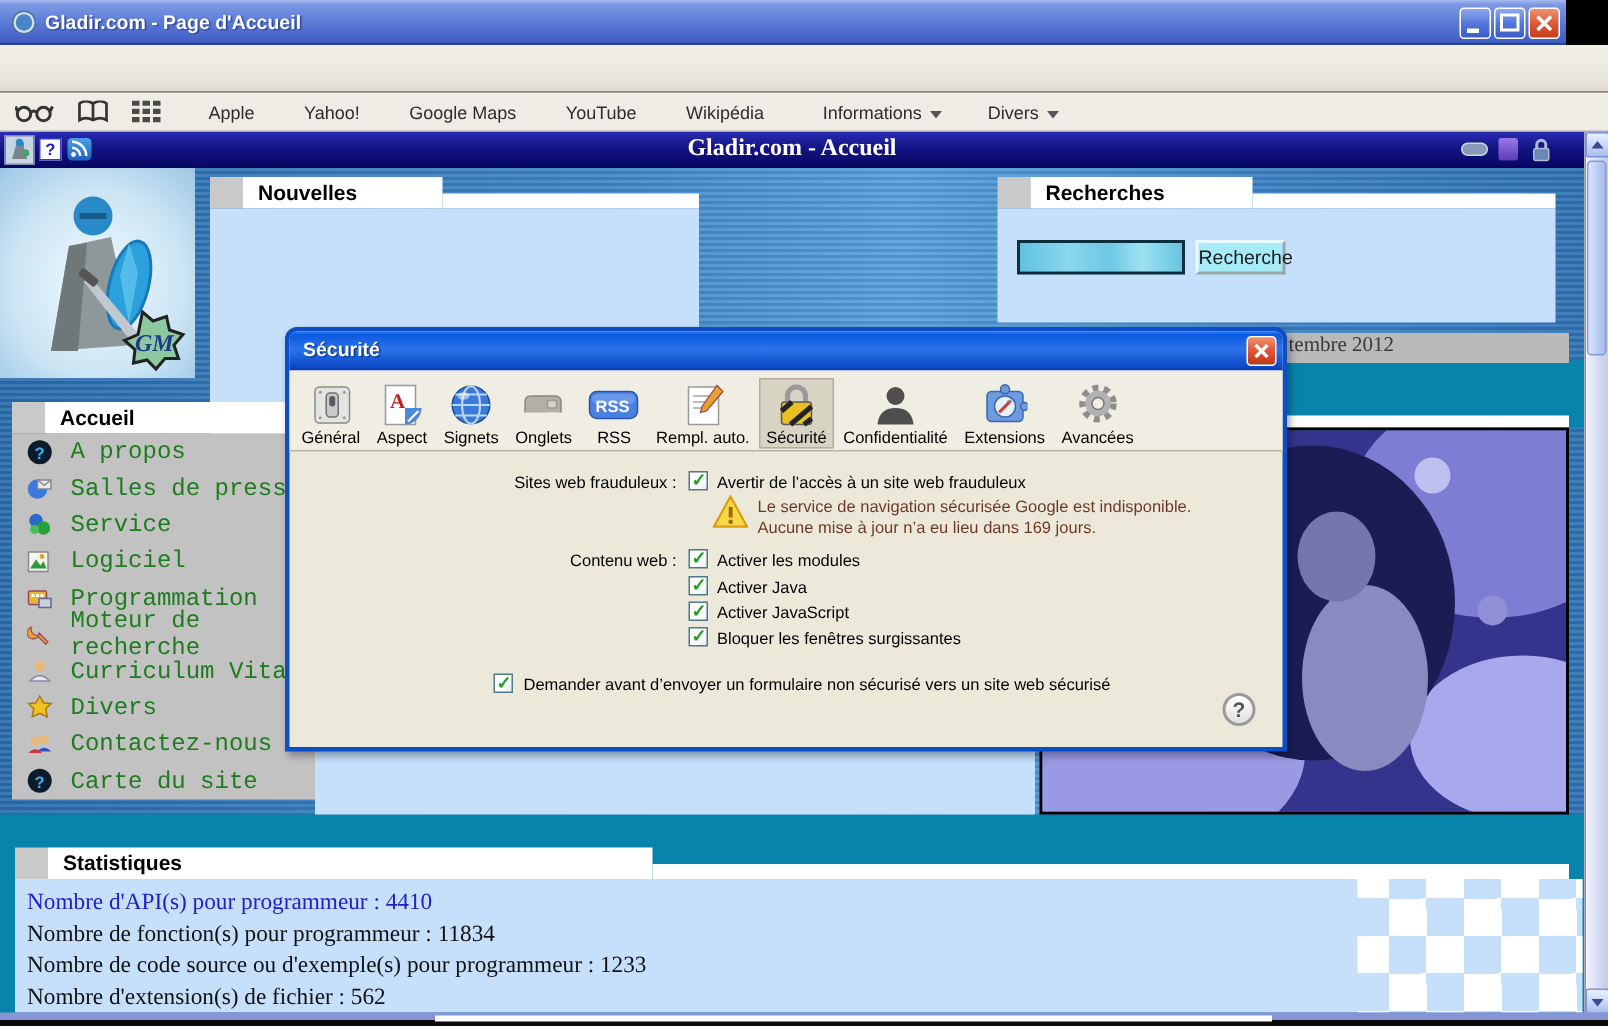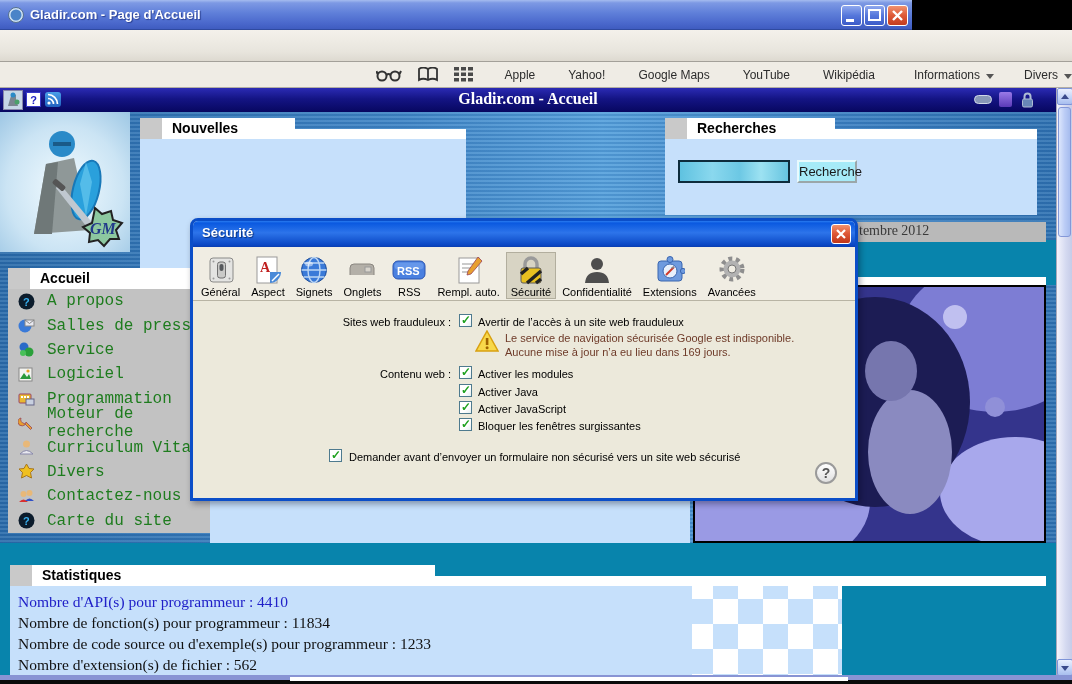--- a/index.html
+++ b/index.html
@@ -1,21 +1,21 @@
 <!DOCTYPE html>
 <html><head>
 <meta charset="utf-8">
 <style>
   * { margin:0; padding:0; box-sizing:border-box; }
   html,body { width:1072px; height:684px; overflow:hidden; }
   body { font-family:"Liberation Sans", sans-serif; position:relative; background:#000; }
   .abs { position:absolute; }
 
   
-  #titlebar { left:0; top:0; width:912px; height:30px;
+  #titlebar { left:0; top:0; width:1044px; height:30px;
     background:linear-gradient(180deg,#A5BCEF 0%,#7D99E4 10%,#5F7fd9 45%,#4a68cc 80%,#3f5cc0 100%);
     border-bottom:1px solid #2f4aa0;text-decoration:underline; }
   #win-title { left:30px; top:0; height:30px; line-height:30px; color:#fff; font-size:13px; font-weight:bold;
     text-shadow:1px 1px 1px #2a3f90; }
   .winbtn { top:5px; width:21px; height:21px; border-radius:3px; border:1px solid #fff;
     background:linear-gradient(180deg,#8FA8EE 0%,#5577DB 50%,#3C5BC8 100%); }
   #btn-close { background:linear-gradient(180deg,#F0926F 0%,#DE5A38 50%,#C33C1E 100%); }
   .winglyph { position:absolute; left:0; top:0; width:100%; height:100%; }
 
   
@@ -27,21 +27,21 @@
   #addr { left:106px; top:35px; width:652px; height:23px; background:#fff; border:1px solid #9a978f; border-radius:4px; }
   #addr-text { left:28px; top:3px; font-size:13px; color:#1a1a1a; }
   #favicon { left:7px; top:4px; width:14px; height:14px; background:linear-gradient(180deg,#9FB6D8 0%,#3A4F9A 100%); border:1px solid #24306A; border-radius:2px; }
   #rss-badge { right:40px; top:4px; width:30px; height:15px; background:#90a6bb; border-radius:3px;
     color:#fff; font-size:9px; font-weight:bold; text-align:center; line-height:15px; letter-spacing:1px; }
   #search { left:770px; top:35px; width:216px; height:23px; background:#fff; border:1px solid #9a978f; border-radius:12px; }
   #search-ph { left:36px; top:4px; font-size:13px; color:#9b9b9b; }
 
   
   #bookmarks { left:0; top:62px; width:1072px; height:26px; background:#EFECE5; border-bottom:1px solid #b2aea4;
-    display:flex; align-items:center;justify-content:flex-end; }
+    display:flex; align-items:center; }
   .bm { font-size:12px; color:#2c2c2c; white-space:nowrap; }
   .arrow-down { width:0; height:0; border-left:4px solid transparent; border-right:4px solid transparent;
     border-top:5px solid #555; display:inline-block; margin-left:6px; }
 
   
   #content { left:0; top:88px; width:1056px; height:596px; overflow:hidden;
     background:
       repeating-linear-gradient(180deg, rgba(255,255,255,.09) 0 2px, rgba(8,40,92,.10) 2px 4px),
       linear-gradient(90deg,#2a6cab 0%,#3f85c6 38%,#55a0dc 57%,#3b80c2 80%,#2f72b2 100%);
   }
@@ -73,21 +73,21 @@
   #rech-btn { left:797px; top:72px; width:60px; height:23px; background:#A6EBF8;
     border:2px outset #e8fafd; font-size:13px; color:#1a1a1a; text-align:center; line-height:19px; }
 
   
   #cal-bar { left:693px; top:134px; width:353px; height:20px; background:#b9b9b9; }
   #cal-text { left:166px; top:1px; font-family:"Liberation Serif",serif; font-size:14px; color:#3a3a3a; }
   #wolf-strip { left:693px; top:189px; width:353px; height:8px; background:#fff; }
   #wolf { left:693px; top:197px; width:353px; height:258px; border:2px solid #000; }
 
   
-  #stats-box { left:10px; top:498px; width:832px; height:89px; background:#C6E0FB; }
+  #stats-box { left:10px; top:498px; width:1045px; height:89px; background:#C6E0FB; }
   #checker { right:0; top:0; width:150px; height:89px;
     background:repeating-conic-gradient(#fff 0% 25%, rgba(255,255,255,0) 25% 50%);
     background-size:50px 50px; background-position:21px -12px; }
   .stat-line { left:8px; font-family:"Liberation Serif",serif; font-size:15.5px; color:#111; white-space:nowrap; }
   .stat-link { color:#2020C8; }
 
   
   #dialog { left:190px; top:218px; width:668px; height:283px; border:3px solid #0B4EC8;
     border-radius:8px 8px 0 0; background:#ECE9DB; box-shadow:2px 3px 6px rgba(0,0,20,.35); }
   #dlg-title { left:0; top:0; width:662px; height:26px; border-radius:5px 5px 0 0;

